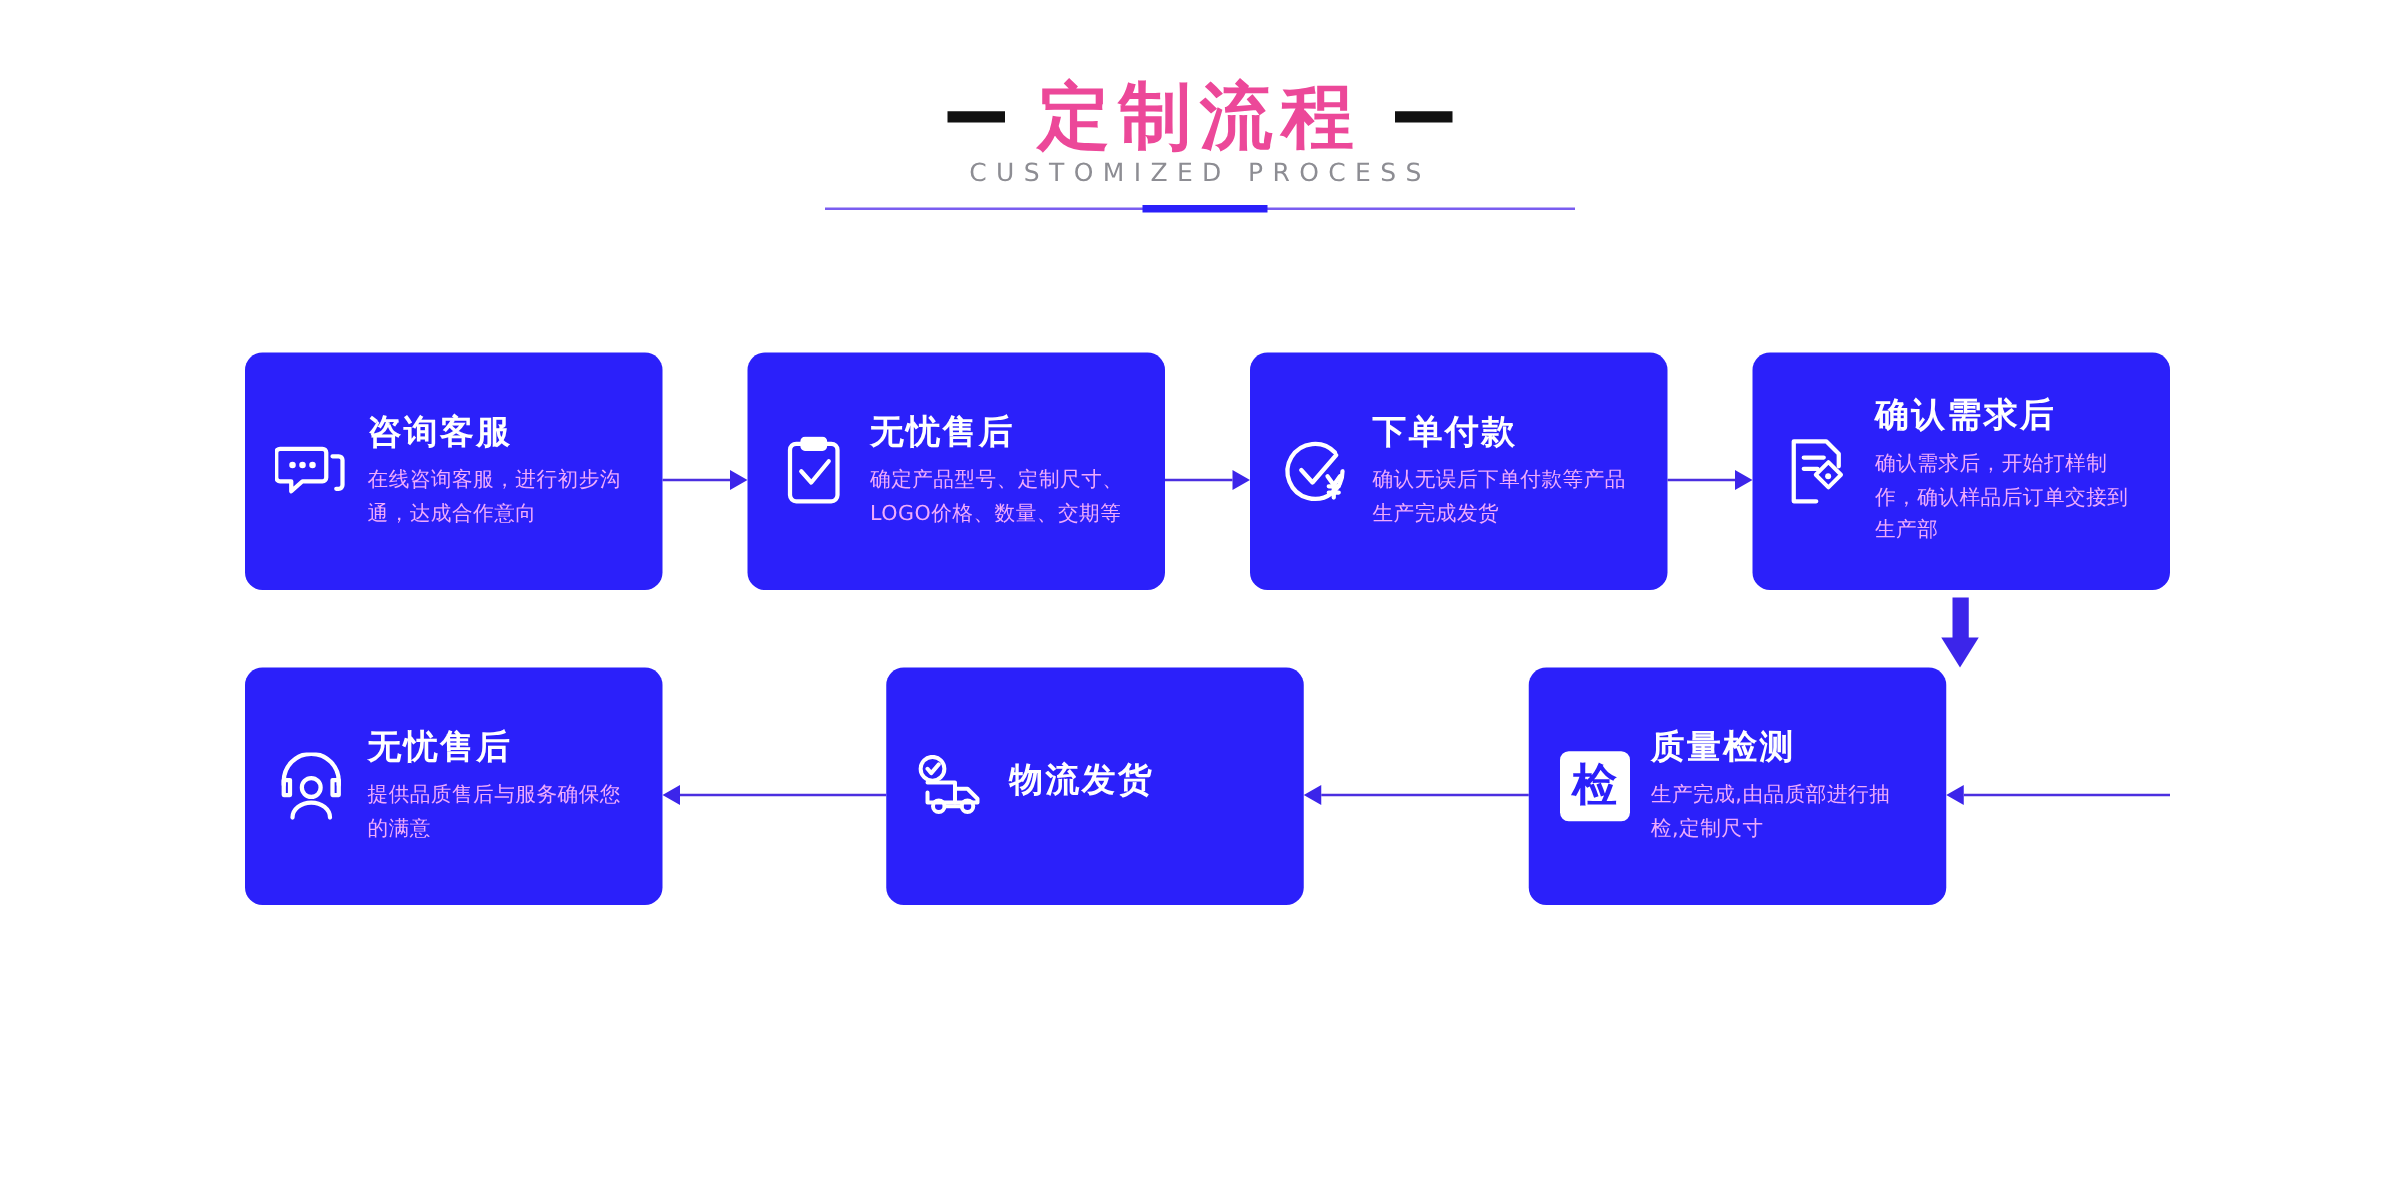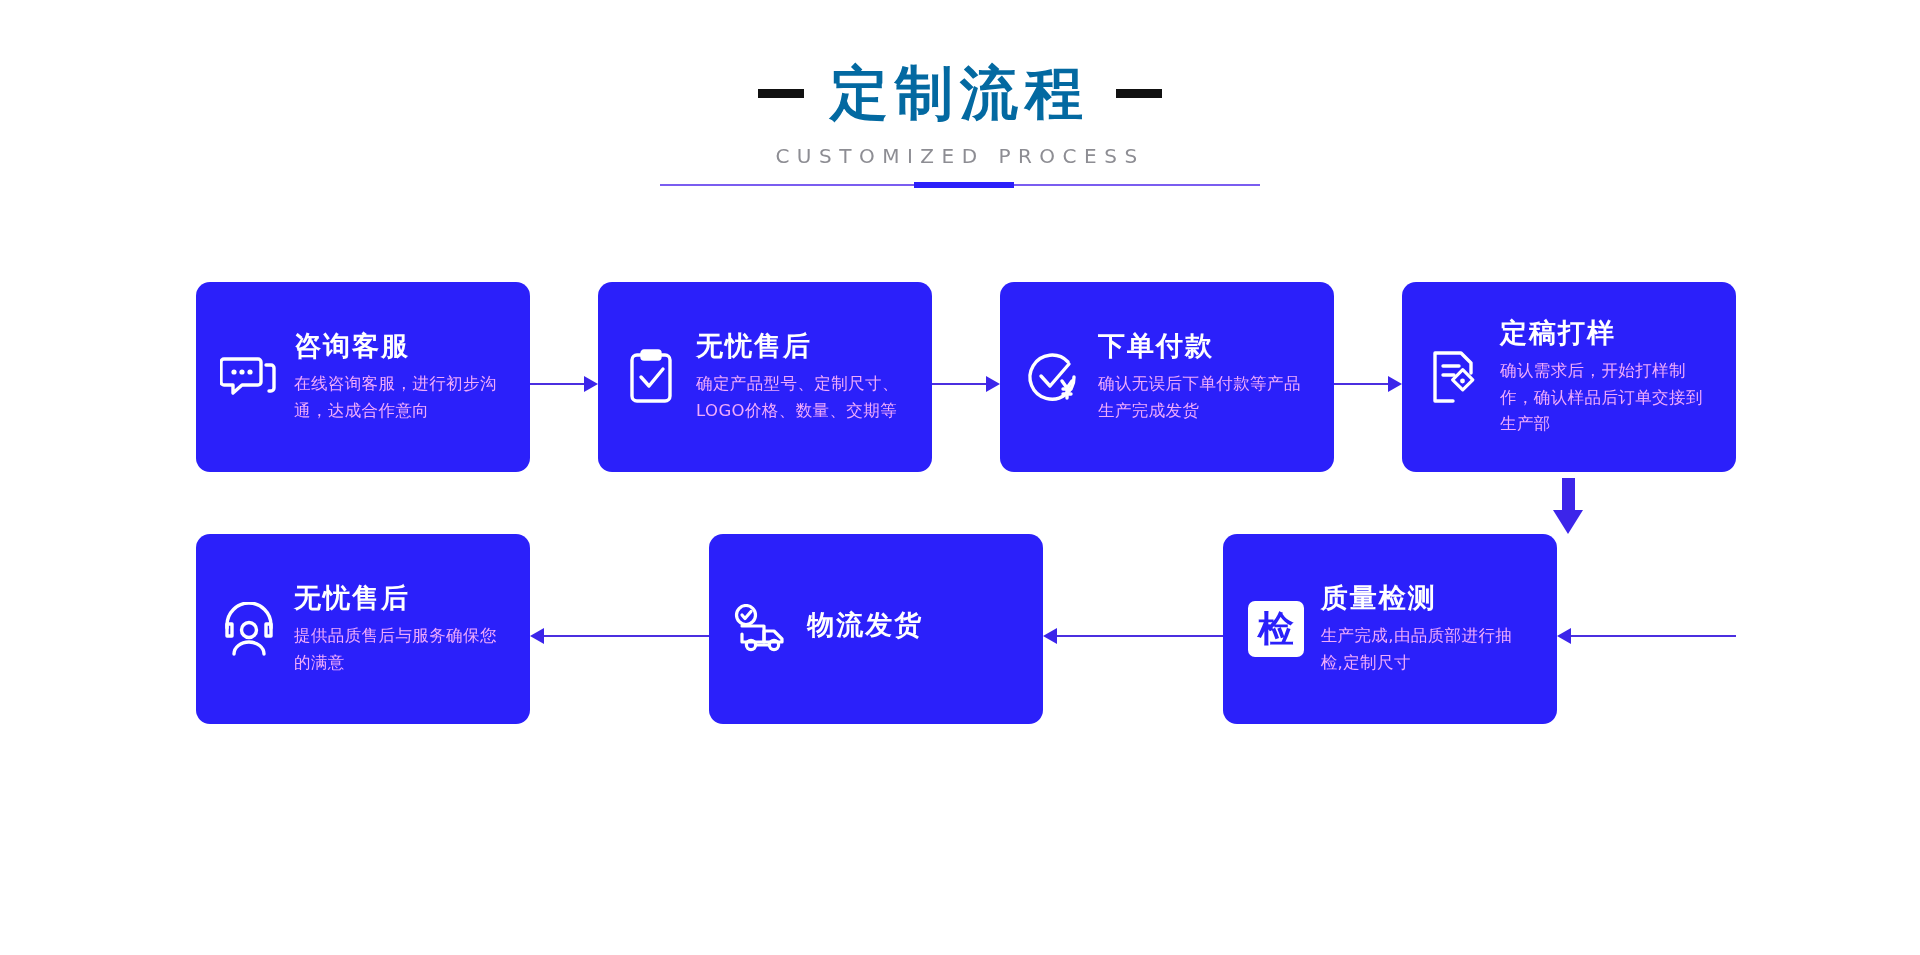--- a/index.html
+++ b/index.html
@@ -33,27 +33,26 @@
   }
   .title-dash {
     display: block;
     width: 46px;
     height: 9px;
     background: #111111;
   }
   .main-title {
     font-size: 58px;
     font-weight: 700;
-    color: #0369a1;
+    color: #ec4899;
     letter-spacing: 7px;
     line-height: 1.1;
     white-space: nowrap;
   }
   .subtitle {
-    margin-top: 18px;
     font-size: 20px;
     letter-spacing: 7.5px;
     color: #8d8d93;
     font-weight: 400;
     white-space: nowrap;
   }
   .rule-wrap {
     margin-top: 14px;
     position: relative;
     width: 600px;
@@ -295,21 +294,21 @@
       <div class="card">
         <div class="icon">
           <svg width="52" height="56" viewBox="0 0 52 56" fill="none" stroke="#fff" stroke-width="3.4" stroke-linecap="round" stroke-linejoin="round">
             <path d="M6 4 h26 l10 10 v10 M6 4 v48 h18"></path>
             <path d="M14 17 h16 M14 26 h11"></path>
             <path d="M30 40 l11 -11 11 11 -11 11 z" transform="translate(-4,-6) scale(0.92)"></path>
             <circle cx="33.5" cy="32" r="2.4" fill="#fff" stroke="none"></circle>
           </svg>
         </div>
         <div class="body">
-          <div class="card-title">定稿打样</div>
+          <div class="card-title">确认需求后</div>
           <div class="card-desc">确认需求后，开始打样制作，确认样品后订单交接到生产部</div>
         </div>
       </div>
 
       <div class="down-arrow">
         <span class="shaft"></span>
         <span class="head"></span>
       </div>
     </div>
 

